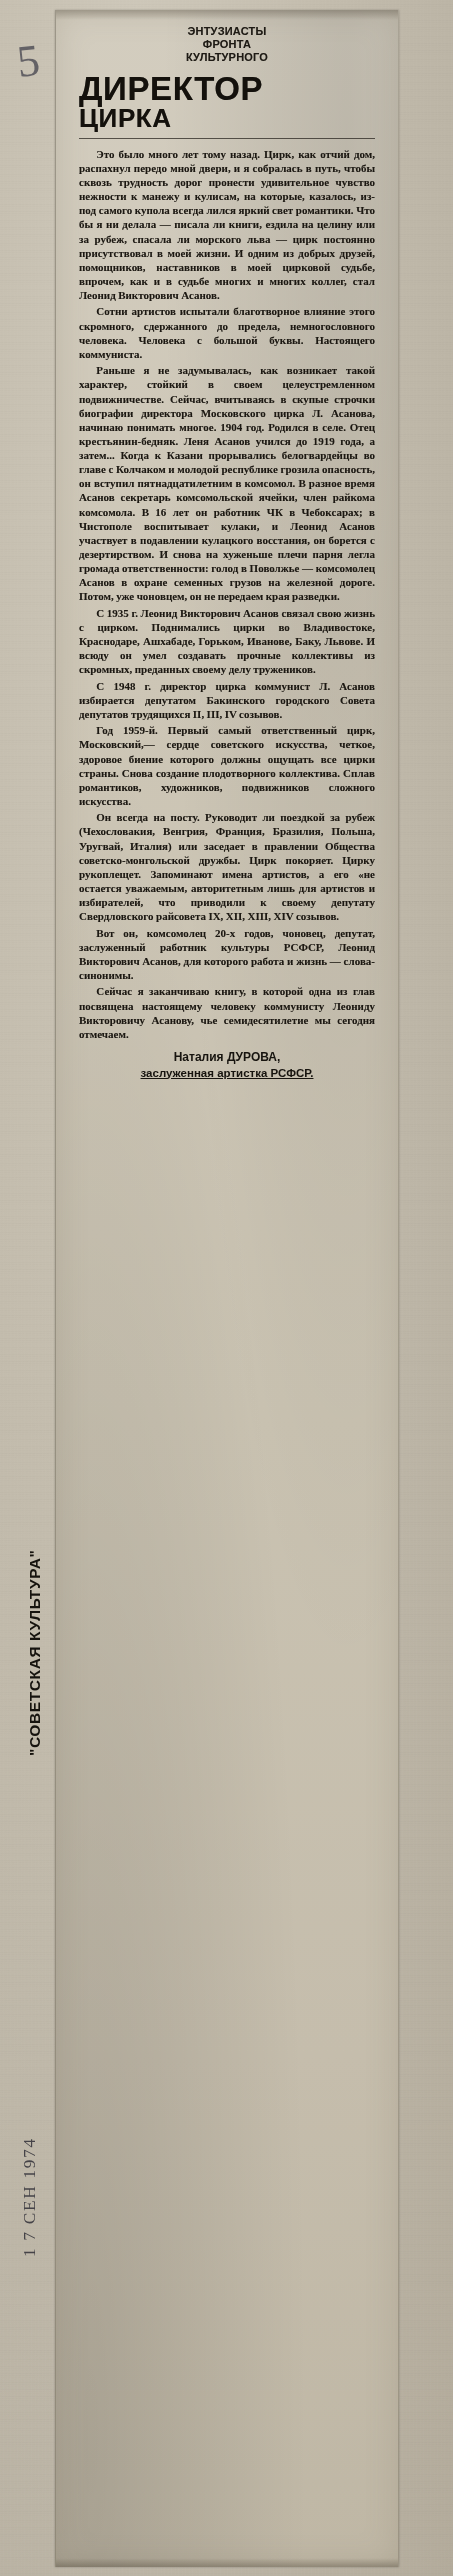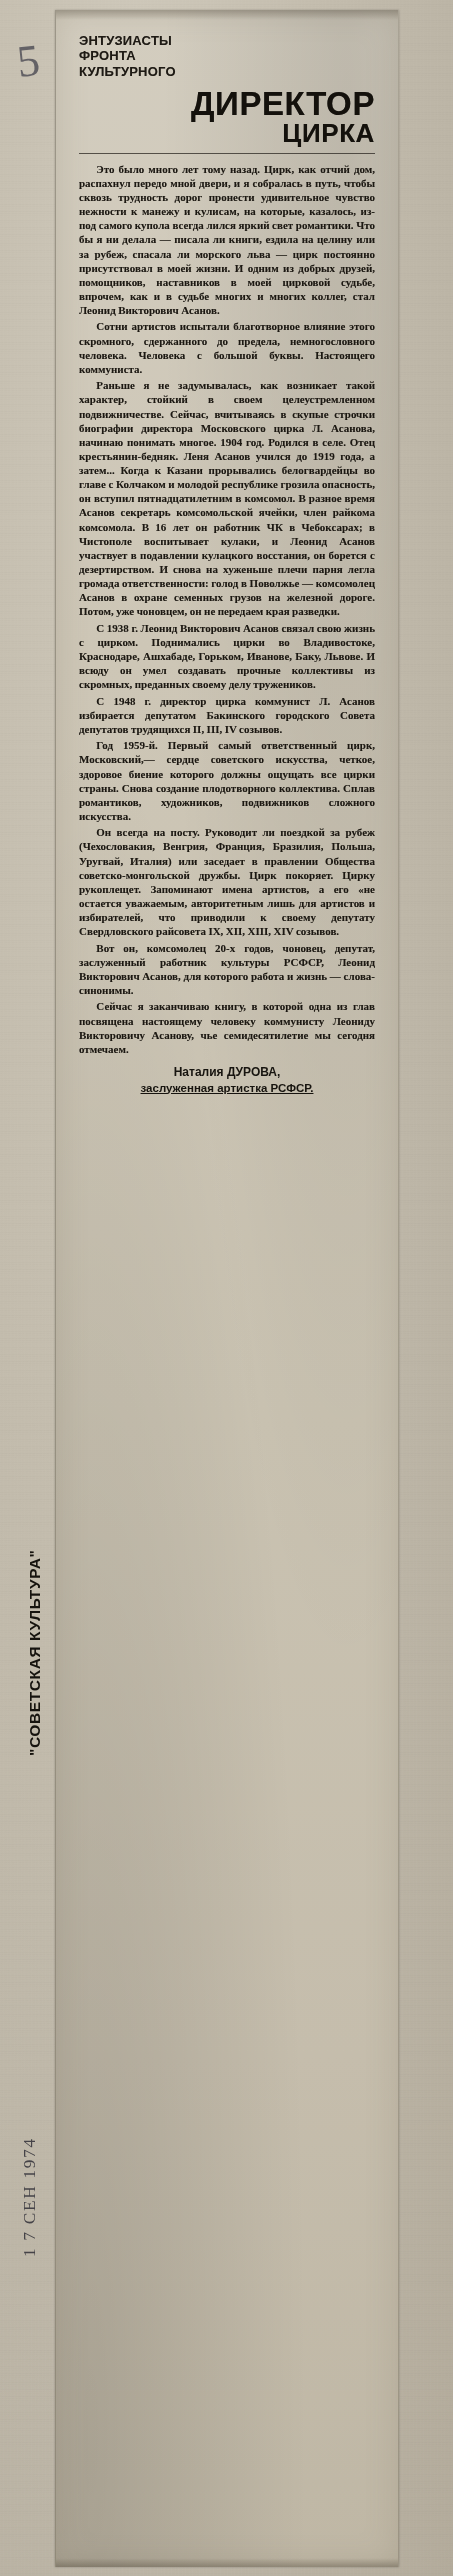--- a/index.html
+++ b/index.html
@@ -60,31 +60,32 @@
     position: relative;
     padding: 15px 23px 5.8px 23px;
     z-index: 2;
   }
 
   
   .kicker {
     color: #1e1a14;
     font-family: "Liberation Sans", sans-serif;
     font-weight: bold;
-    font-size: 13px;
+    font-size: 11px;
     line-height: 1.16;
     letter-spacing: 0.2px;
-    margin: 8px 0 8px 0;
+    text-align: center;
+    margin: 0 0 8px 0;
     text-shadow: 0 0 0.6px rgba(0,0,0,.35);
   }
   .kicker div { white-space: nowrap; }
 
   
   .headline {
-    text-align: right;
+    text-align: left;
     font-family: "Liberation Sans", sans-serif;
     font-weight: bold;
     font-size: 33px;
     line-height: 1.02;
     letter-spacing: 0.6px;
     color: #14110c;
     margin: 1.2px 0 3.5px 0;
     text-shadow: 0 0 0.6px rgba(0,0,0,.5);
   }
   .headline .l2 { font-size: 26px; }
@@ -227,21 +228,21 @@
         <div>ДИРЕКТОР</div>
         <div class="l2">ЦИРКА</div>
       </h1>
 
       <div class="rule"></div>
 
       <div class="body">
         <p>Это было много лет тому назад. Цирк, как отчий дом, распахнул передо мной двери, и я собралась в путь, чтобы сквозь трудность дорог пронести удивительное чувство нежности к манежу и кулисам, на которые, казалось, из-под самого купола всегда лился яркий свет романтики. Что бы я ни делала — писала ли книги, ездила на целину или за рубеж, спасала ли морского льва — цирк постоянно присутствовал в моей жизни. И одним из добрых друзей, помощников, наставников в моей цирковой судьбе, впрочем, как и в судьбе многих и многих коллег, стал Леонид Викторович Асанов.</p>
         <p>Сотни артистов испытали благотворное влияние этого скромного, сдержанного до предела, немногословного человека. Человека с большой буквы. Настоящего коммуниста.</p>
         <p>Раньше я не задумывалась, как возникает такой характер, стойкий в своем целеустремленном подвижничестве. Сейчас, вчитываясь в скупые строчки биографии директора Московского цирка Л. Асанова, начинаю понимать многое. 1904 год. Родился в селе. Отец крестьянин-бедняк. Леня Асанов учился до 1919 года, а затем... Когда к Казани прорывались белогвардейцы во главе с Колчаком и молодой республике грозила опасность, он вступил пятнадцатилетним в комсомол. В разное время Асанов секретарь комсомольской ячейки, член райкома комсомола. В 16 лет он работник ЧК в Чебоксарах; в Чистополе воспитывает кулаки, и Леонид Асанов участвует в подавлении кулацкого восстания, он борется с дезертирством. И снова на хуженьше плечи парня легла громада ответственности: голод в Поволжье — комсомолец Асанов в охране семенных грузов на железной дороге. Потом, уже чоновцем, он не передаем края разведки.</p>
-        <p>С 1938 г. Леонид Викторович Асанов связал свою жизнь с цирком. Поднимались цирки во Владивостоке, Краснодаре, Ашхабаде, Горьком, Иванове, Баку, Львове. И всюду он умел создавать прочные коллективы из скромных, преданных своему делу тружеников.</p>
+        <p>С 1935 г. Леонид Викторович Асанов связал свою жизнь с цирком. Поднимались цирки во Владивостоке, Краснодаре, Ашхабаде, Горьком, Иванове, Баку, Львове. И всюду он умел создавать прочные коллективы из скромных, преданных своему делу тружеников.</p>
         <p>С 1948 г. директор цирка коммунист Л. Асанов избирается депутатом Бакинского городского Совета депутатов трудящихся II, III, IV созывов.</p>
         <p>Год 1959-й. Первый самый ответственный цирк, Московский,— сердце советского искусства, четкое, здоровое биение которого должны ощущать все цирки страны. Снова создание плодотворного коллектива. Сплав романтиков, художников, подвижников сложного искусства.</p>
         <p>Он всегда на посту. Руководит ли поездкой за рубеж (Чехословакия, Венгрия, Франция, Бразилия, Польша, Уругвай, Италия) или заседает в правлении Общества советско-монгольской дружбы. Цирк покоряет. Цирку рукоплещет. Запоминают имена артистов, а его «не остается уважаемым, авторитетным лишь для артистов и избирателей, что приводили к своему депутату Свердловского райсовета IX, XII, XIII, XIV созывов.</p>
         <p>Вот он, комсомолец 20-х годов, чоновец, депутат, заслуженный работник культуры РСФСР, Леонид Викторович Асанов, для которого работа и жизнь — слова-синонимы.</p>
         <p>Сейчас я заканчиваю книгу, в которой одна из глав посвящена настоящему человеку коммунисту Леониду Викторовичу Асанову, чье семидесятилетие мы сегодня отмечаем.</p>
       </div>
 
       <div class="signature">
         <div>Наталия ДУРОВА,</div>
         <div class="role">заслуженная артистка РСФСР.</div>

